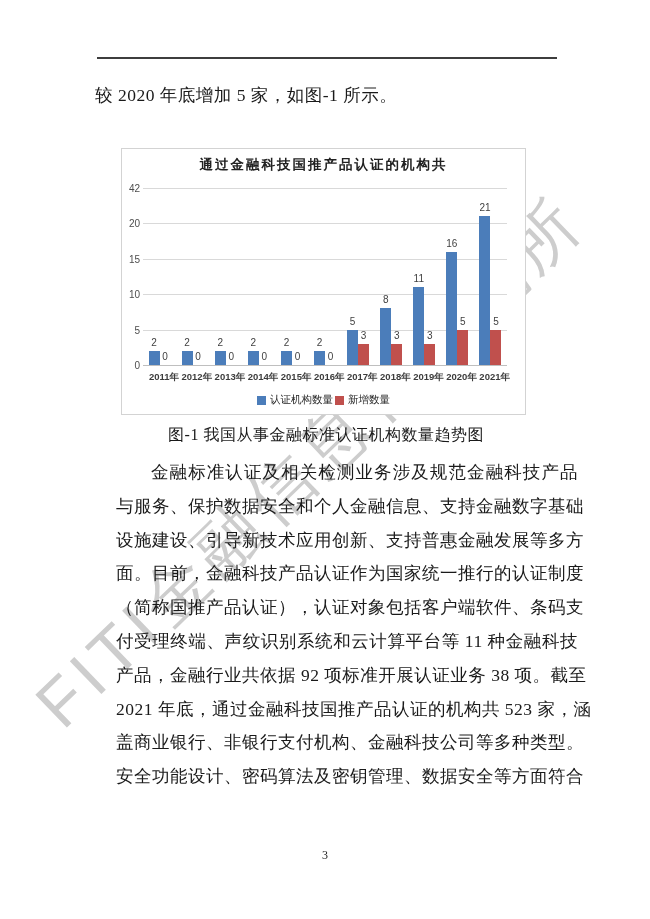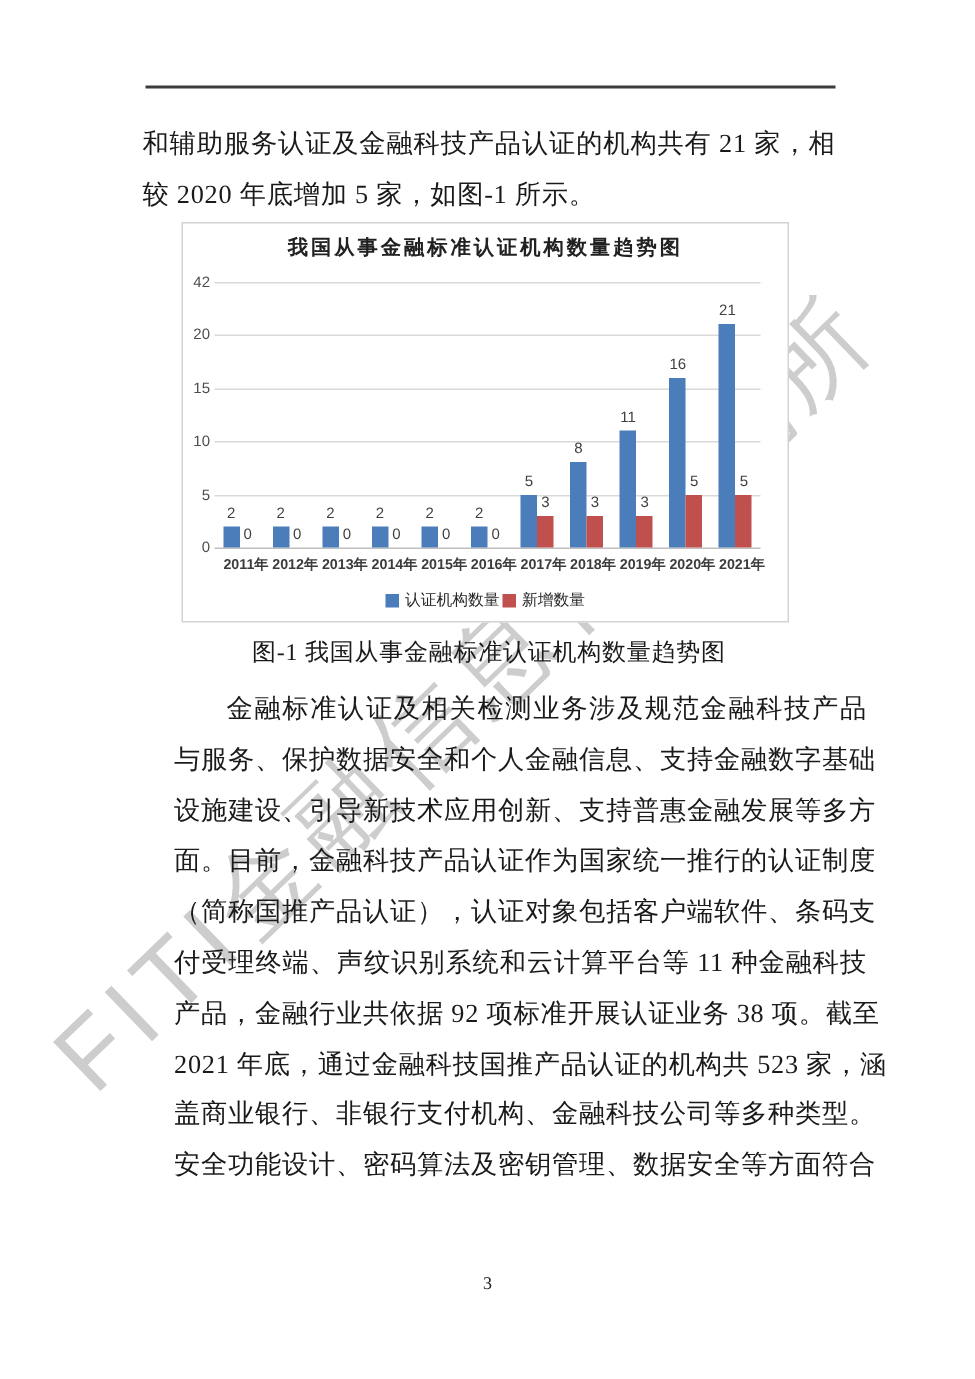--- a/index.html
+++ b/index.html
@@ -61,26 +61,25 @@
 </head>
 <body>
 
 <div class="page">
 
   <div class="header-rule"></div>
 
   <div class="watermark" style="color: rgb(205, 205, 205);">FITI金融信息化研究所</div>
 
   <div class="text-block intro" id="intro">
-      <div class="tline">和辅助服务认证及金融科技产品认证的机构共有 21 家，相</div>
       <div class="tline flush">较 2020 年底增加 5 家，如图-1 所示。</div>
     </div>
 
   <div class="chart-box" id="chart">
-    <div class="chart-title">我国从事金融标准认证机构数量趋势图</div>
+    <div class="chart-title">通过金融科技国推产品认证的机构共</div>
     <div class="legend" id="legend">
         <div class="legend-item">
           <div class="legend-swatch" style="background: rgb(75, 125, 186);"></div>
           <span>认证机构数量</span>
         </div>
         <div class="legend-item">
           <div class="legend-swatch" style="background: rgb(192, 80, 77);"></div>
           <span>新增数量</span>
         </div>
       </div>

